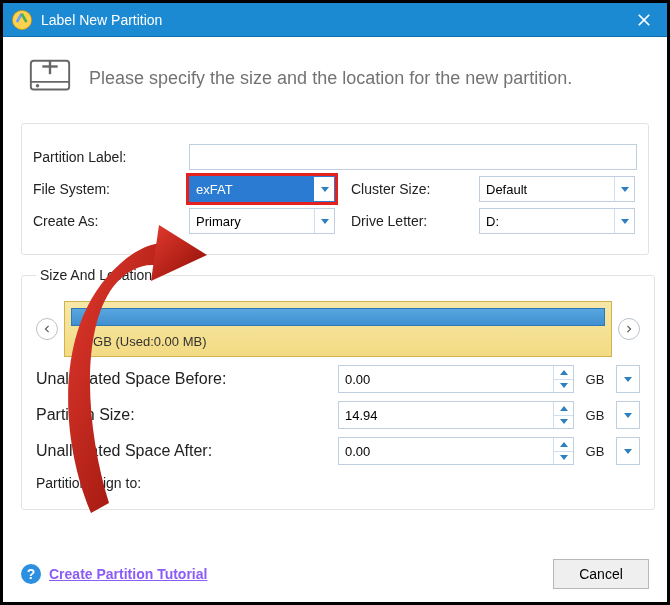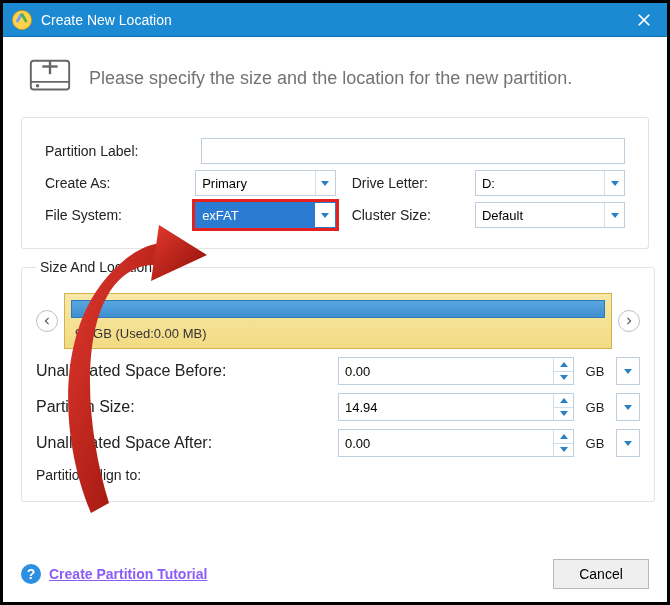--- a/index.html
+++ b/index.html
@@ -50,22 +50,22 @@
   }
   .intro-text {
     font-size: 18px;
     color: #737373;
   }
 
   
   .panel {
     border: 1px solid #e3e3e3;
     border-radius: 3px;
-    margin: 6px 18px;
-    padding: 14px 23px;
+    margin: 12px 18px;
+    padding: 14px 11px;
     font-size: 14px;
   }
 
   .row {
     display:flex;
     align-items:center;
     margin: 6px 0;
     gap: 8px;
   }
   .lbl { width: 148px; color:#222; }
@@ -222,21 +222,21 @@
 <body>
 
 <div class="titlebar">
   <span class="app-icon">
     <svg viewBox="0 0 32 32" width="22" height="22">
       <circle cx="16" cy="16" r="14" fill="#ffd24d" stroke="#c98f00" stroke-width="1"></circle>
       <rect x="10" y="6" width="4" height="14" transform="rotate(30 12 13)" fill="#6aa0ff"></rect>
       <rect x="17" y="6" width="4" height="14" transform="rotate(-30 19 13)" fill="#4caf50"></rect>
     </svg>
   </span>
-  <span class="title">Create New Location</span>
+  <span class="title">Label New Partition</span>
   <span class="close">
     <svg viewBox="0 0 16 16" width="14" height="14">
       <line x1="2" y1="2" x2="14" y2="14" stroke="#fff" stroke-width="2"></line>
       <line x1="14" y1="2" x2="2" y2="14" stroke="#fff" stroke-width="2"></line>
     </svg>
   </span>
 </div>
 
 <div class="intro">
   <span class="new-part-icon">
@@ -252,47 +252,47 @@
 </div>
 
 <div class="panel">
 
   <div class="row">
     <span class="lbl">Partition Label:</span>
     <input class="txt label-field" value="" style="">
   </div>
 
   <div class="row">
+    <span class="lbl">File System:</span>
+    <div class="select wide highlight red-outline">
+      <span class="sel-text">exFAT</span>
+      <span class="dd-btn">
+          <span class="dd-chevron"></span>
+        </span>
+    </div>
+    <span class="lbl-2">Cluster Size:</span>
+    <div class="select valcol">
+      <span class="sel-text">Default</span>
+      <span class="dd-btn">
+          <span class="dd-chevron"></span>
+        </span>
+    </div>
+  </div>
+
+  <div class="row">
     <span class="lbl">Create As:</span>
     <div class="select wide">
       <span class="sel-text">Primary</span>
       <span class="dd-btn">
           <span class="dd-chevron"></span>
         </span>
     </div>
     <span class="lbl-2">Drive Letter:</span>
     <div class="select valcol">
       <span class="sel-text">D:</span>
-      <span class="dd-btn">
-          <span class="dd-chevron"></span>
-        </span>
-    </div>
-  </div>
-
-  <div class="row">
-    <span class="lbl">File System:</span>
-    <div class="select wide highlight red-outline">
-      <span class="sel-text">exFAT</span>
-      <span class="dd-btn">
-          <span class="dd-chevron"></span>
-        </span>
-    </div>
-    <span class="lbl-2">Cluster Size:</span>
-    <div class="select valcol">
-      <span class="sel-text">Default</span>
       <span class="dd-btn">
           <span class="dd-chevron"></span>
         </span>
     </div>
   </div>
 
 </div>
 
 <fieldset class="size-loc">
   <legend>Size And Location</legend>

